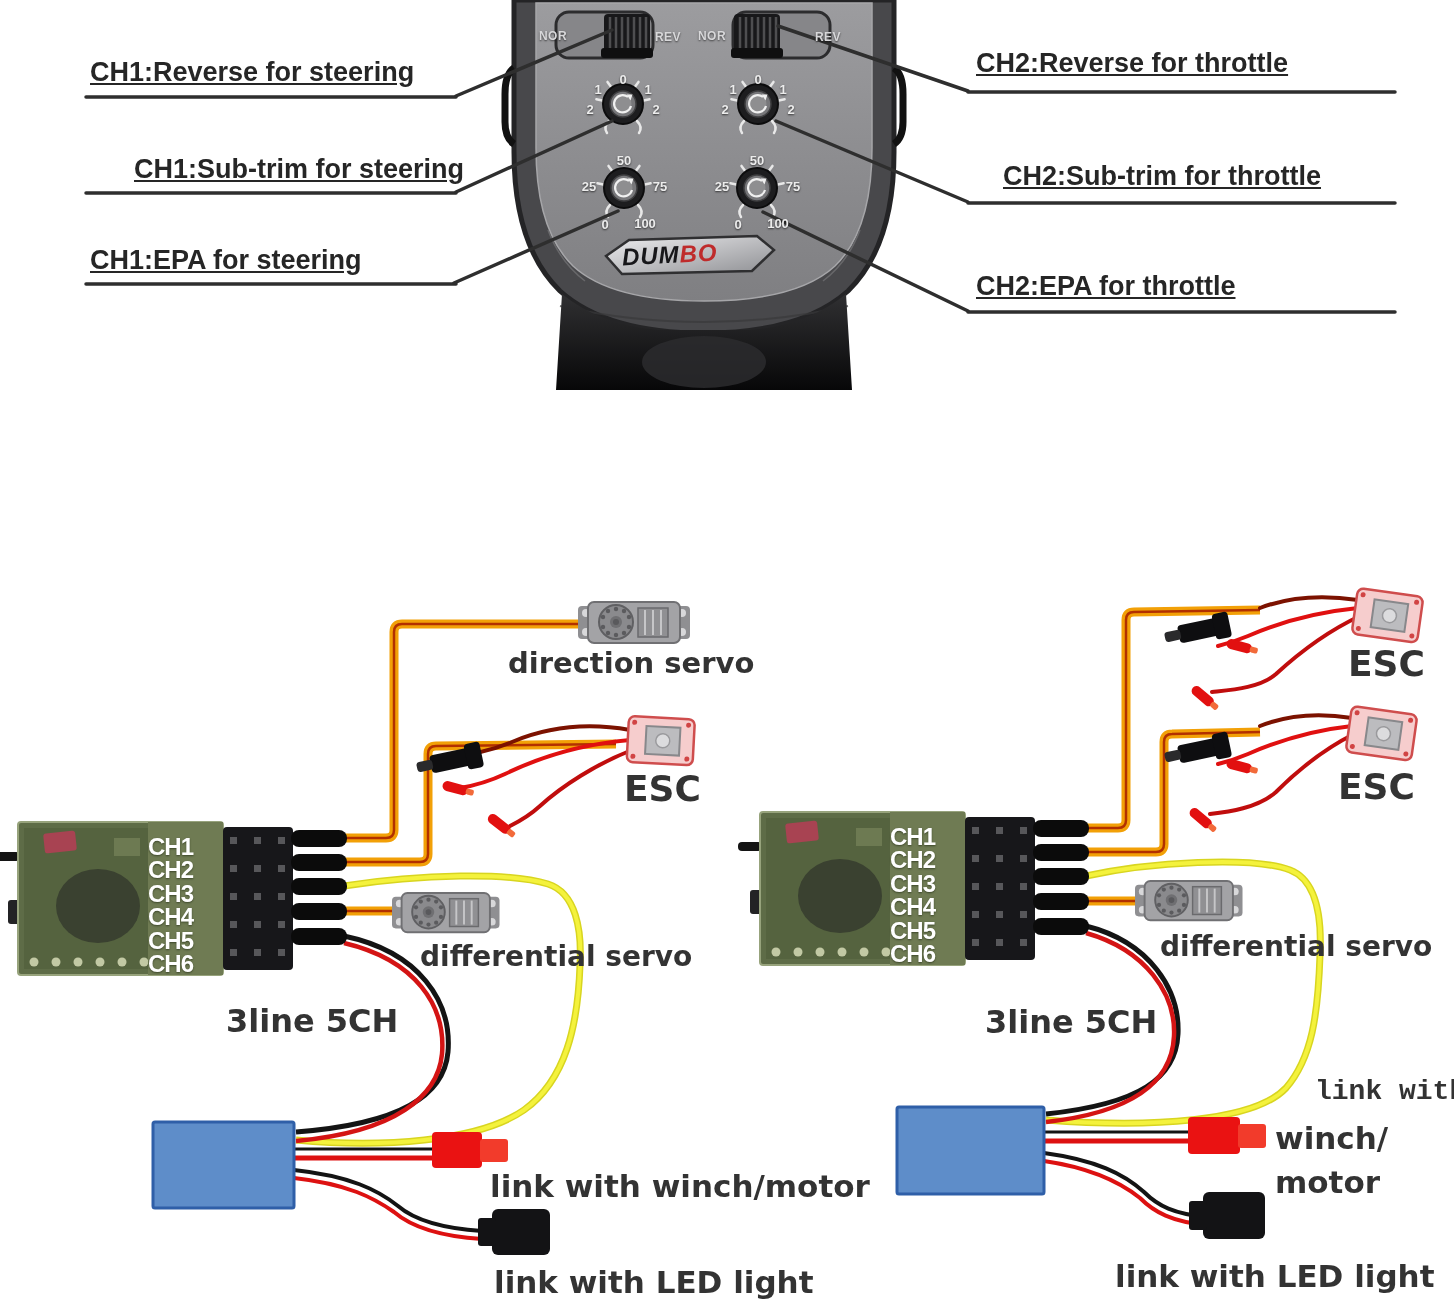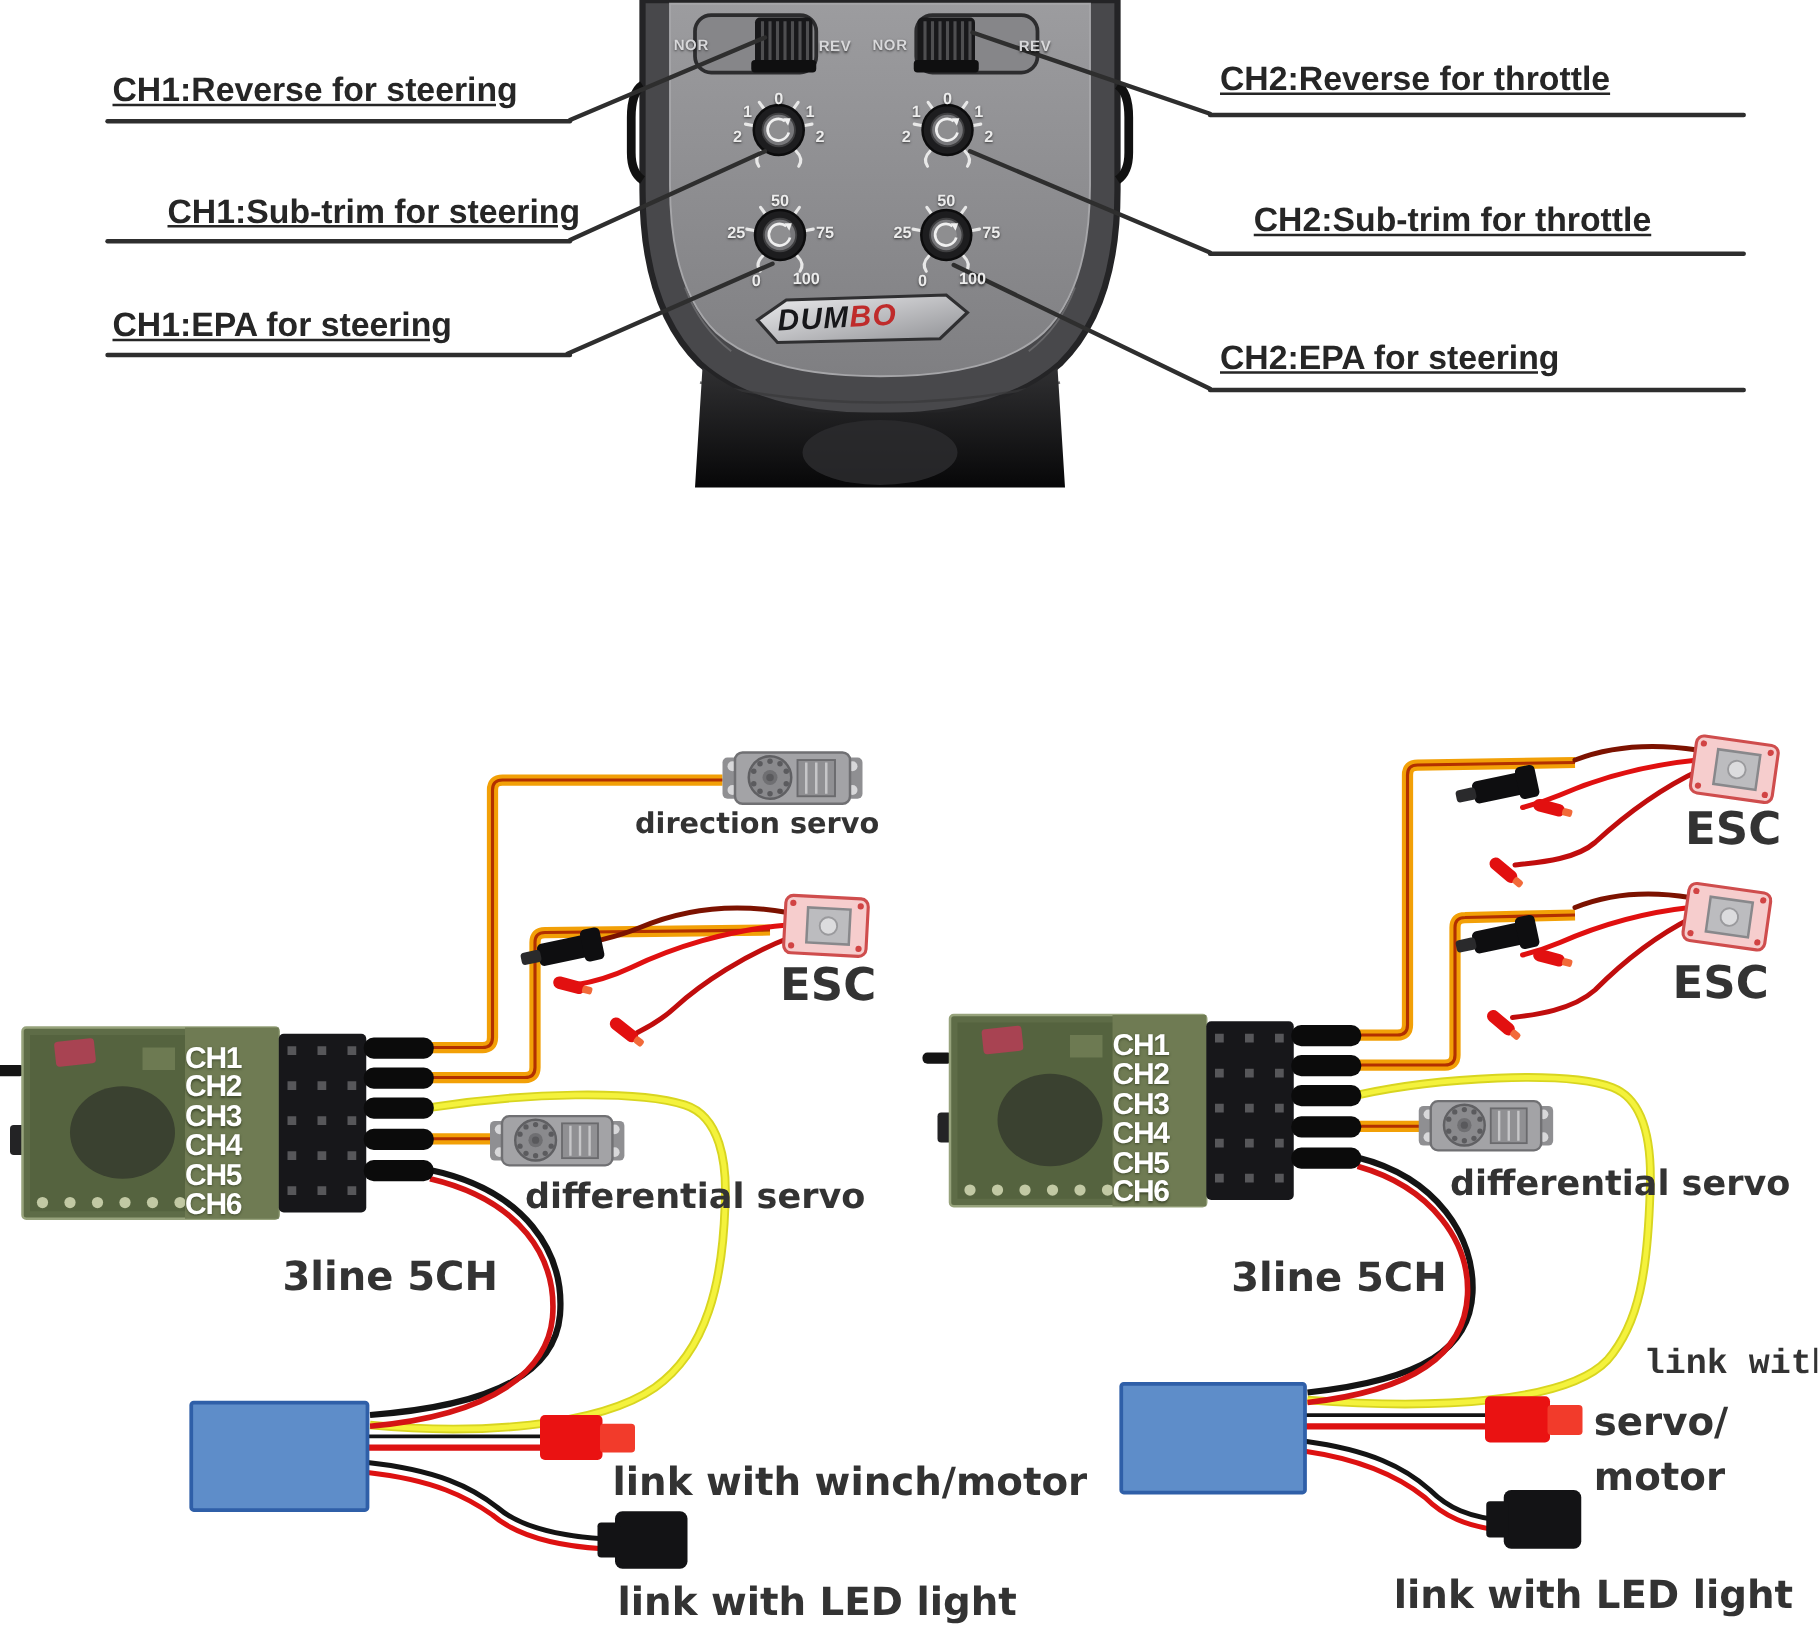--- a/index.html
+++ b/index.html
@@ -287,21 +287,21 @@
     <line x1="454" y1="283" x2="618" y2="211"></line>
     <line x1="763" y1="212" x2="968" y2="311"></line>
   </g>
 </svg>
 
 <div class="callout" style="left:90px;top:57px;">CH1:Reverse for steering</div>
 <div class="callout" style="left:90px;top:154px;margin-left:44px;">CH1:Sub-trim for steering</div>
 <div class="callout" style="left:90px;top:245px;">CH1:EPA for steering</div>
 <div class="callout" style="left:976px;top:48px;">CH2:Reverse for throttle</div>
 <div class="callout" style="left:976px;top:161px;margin-left:27px;">CH2:Sub-trim for throttle</div>
-<div class="callout" style="left:976px;top:271px;">CH2:EPA for steering</div>
+<div class="callout" style="left:976px;top:271px;">CH2:EPA for throttle</div>
 
 <div class="swlabel" style="left:553px;top:36px;">NOR</div>
 <div class="swlabel" style="left:668px;top:37px;">REV</div>
 <div class="swlabel" style="left:712px;top:36px;">NOR</div>
 <div class="swlabel" style="left:828px;top:37px;">REV</div>
 
 <div class="tick" style="left:623px;top:79px;">0</div>
 <div class="tick" style="left:648px;top:89px;">1</div>
 <div class="tick" style="left:656px;top:109px;">2</div>
 <div class="tick" style="left:598px;top:89px;">1</div>
@@ -334,29 +334,29 @@
 <div class="ch" style="left:148px;top:927px;">CH5</div>
 <div class="ch" style="left:148px;top:950px;">CH6</div>
 
 <div class="ch" style="left:890px;top:823px;">CH1</div>
 <div class="ch" style="left:890px;top:846px;">CH2</div>
 <div class="ch" style="left:890px;top:870px;">CH3</div>
 <div class="ch" style="left:890px;top:893px;">CH4</div>
 <div class="ch" style="left:890px;top:917px;">CH5</div>
 <div class="ch" style="left:890px;top:940px;">CH6</div>
 
-<div class="soft" style="left:508px;top:646px;font-size:23px;">direction servo</div>
+<div class="soft" style="left:508px;top:646px;font-size:29px;">direction servo</div>
 <div class="soft" style="left:624px;top:768px;font-size:36px;">ESC</div>
 <div class="soft" style="left:420px;top:940px;font-size:28px;">differential servo</div>
 <div class="soft" style="left:226px;top:1002px;font-size:32px;">3line 5CH</div>
 <div class="soft" style="left:490px;top:1168px;font-size:31px;">link with winch/motor</div>
 <div class="soft" style="left:494px;top:1264px;font-size:31px;">link with LED light</div>
 
 <div class="soft" style="left:1348px;top:643px;font-size:36px;">ESC</div>
 <div class="soft" style="left:1338px;top:766px;font-size:36px;">ESC</div>
 <div class="soft" style="left:1160px;top:930px;font-size:28px;">differential servo</div>
 <div class="soft" style="left:985px;top:1003px;font-size:32px;">3line  5CH</div>
 <div class="soft" style="left:1315px;top:1076px;font-size:28px;font-family:Liberation Mono, monospace;">link with</div>
-<div class="soft" style="left:1275px;top:1120px;font-size:31px;">servo/</div>
+<div class="soft" style="left:1275px;top:1120px;font-size:31px;">winch/</div>
 <div class="soft" style="left:1275px;top:1164px;font-size:31px;">motor</div>
 <div class="soft" style="left:1115px;top:1258px;font-size:31px;">link with LED light</div>
 
 </div>
 
 </body></html>

